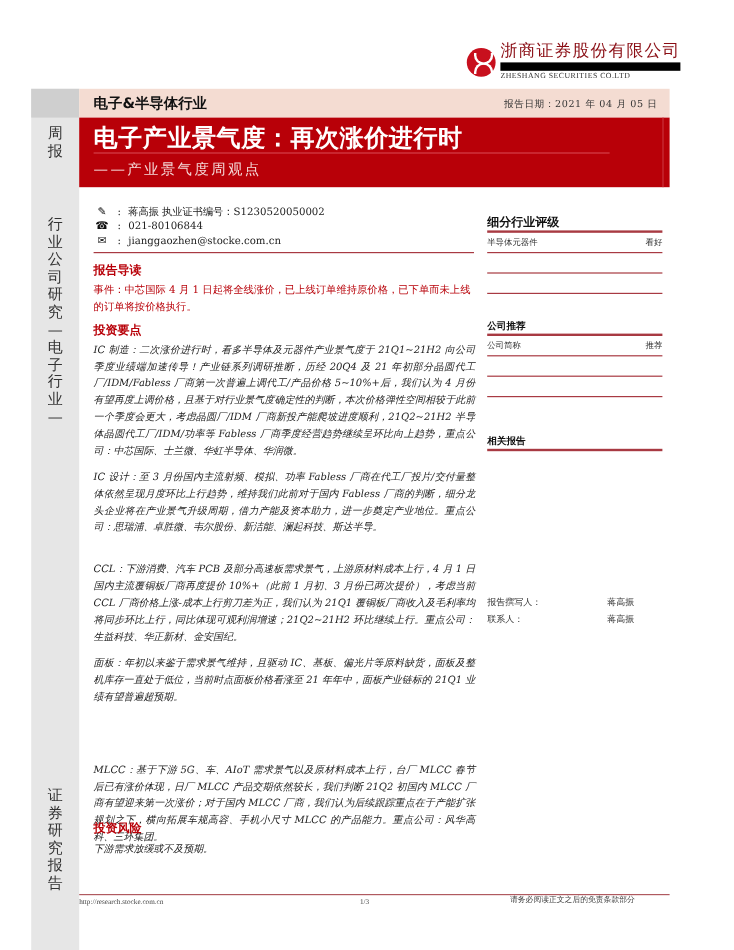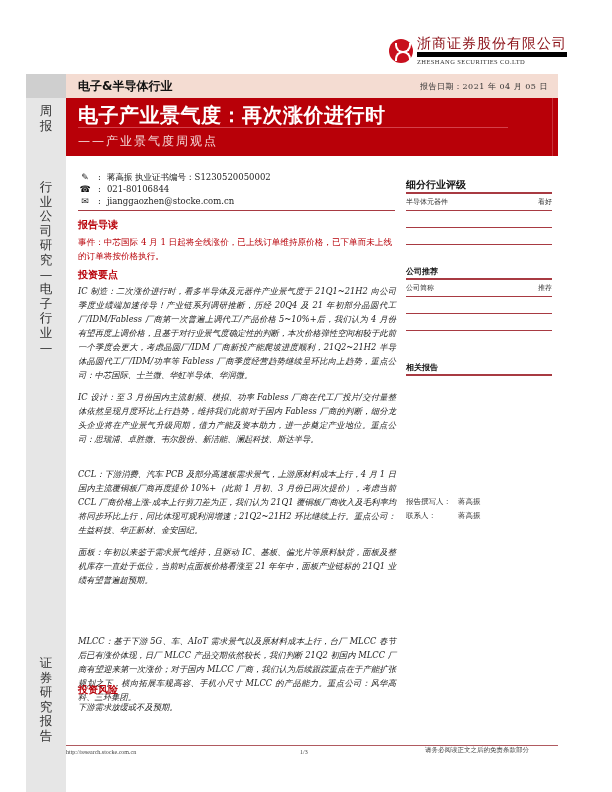--- a/index.html
+++ b/index.html
@@ -9,21 +9,21 @@
     .sidebar { position: absolute; left: 26px; top: 74px; width: 40px; height: 718px; background: #e6e6e6; }
     .sidebar-top { position: absolute; left: 26px; top: 74px; width: 40px; height: 24px; background: #cfcfcf; }
     .vtext { position: absolute; left: 26px; width: 40px; text-align: center; font-size: 12.5px; line-height: 14.6px; color: #333; font-family: "DejaVu Serif", serif; }
     .vtext span { display: block; }
 
     .logo { position: absolute; left: 389px; top: 35px; display: flex; align-items: center; }
     .logo-mark { width: 24px; height: 24px; border-radius: 50%; background: #c8101e; position: relative; margin-right: 4px; }
     .logo-mark::before { content: ""; position: absolute; left: 6px; top: 4px; width: 12px; height: 8px; border: 2px solid #fff; border-top: none; border-radius: 0 0 8px 8px; }
     .logo-mark::after { content: ""; position: absolute; left: 6px; top: 12px; width: 12px; height: 8px; border: 2px solid #fff; border-bottom: none; border-radius: 8px 8px 0 0; }
     .logo-text { display: flex; flex-direction: column; }
-    .logo-cn { font-family: "DejaVu Serif", serif; font-size: 14px; color: #8a0d14; letter-spacing: 1px; border-bottom: 5px solid #000000; line-height: 17px; }
+    .logo-cn { font-family: "DejaVu Serif", serif; font-size: 14px; color: #8a0d14; letter-spacing: 1px; border-bottom: 7px solid #000000; line-height: 17px; }
     .logo-en { font-family: "Liberation Serif", serif; font-size: 6.5px; color: #333; letter-spacing: 0.4px; line-height: 9px; }
 
     .band-light { position: absolute; left: 66px; top: 74px; width: 492px; height: 24px; background: #f4dcd2; }
     .industry-label { position: absolute; left: 78px; top: 78px; font-family: "DejaVu Sans", sans-serif; font-weight: bold; font-size: 12px; color: #111; text-align: right; }
     .report-date { position: absolute; left: 420px; top: 81px; font-size: 8px; color: #333; letter-spacing: 0.5px; }
 
     .band-red { position: absolute; left: 66px; top: 98px; width: 492px; height: 58px; background: #b80008; }
     .band-red-line { position: absolute; left: 78px; top: 127px; width: 430px; height: 1px; background: #d4404a; }
     .band-red-vline { position: absolute; left: 552px; top: 98px; width: 1px; height: 58px; background: #c8303a; }
     .title { position: absolute; left: 78px; top: 102px; font-family: "DejaVu Sans", sans-serif; font-weight: bold; font-size: 20px; color: #fff; letter-spacing: 0.5px; }
@@ -38,21 +38,21 @@
     .section-h { position: absolute; left: 78px; font-family: "DejaVu Sans", sans-serif; font-weight: bold; font-size: 10px; color: #b80008; }
     .lead { position: absolute; left: 78px; top: 235px; width: 318px; font-size: 8.6px; line-height: 14px; color: #b80008; }
     .para { position: absolute; left: 78px; width: 318px; font-size: 8.3px; line-height: 14px; color: #222; text-align: justify; font-style: italic; }
 
     .right-col { position: absolute; left: 406px; width: 146px; }
     .rc-head { font-family: "DejaVu Sans", sans-serif; font-weight: bold; color: #111; }
     .rc-line { height: 1px; background: #a83a42; width: 146px; }
     .rc-line-thick { height: 2px; background: #a83a42; width: 146px; }
     .rc-row { display: flex; justify-content: space-between; font-size: 7px; color: #333; height: 16px; align-items: center; }
 
-    .author { position: absolute; left: 406px; font-family: "DejaVu Sans", sans-serif; font-size: 7.5px; color: #333; display: flex; }
+    .author { position: absolute; left: 406px; font-family: "DejaVu Sans", sans-serif; font-size: 7.5px; color: #333; display: flex; gap: 48px; }
     .author .k { width: 52px; }
 
     .footer-line { position: absolute; left: 66px; top: 745px; width: 492px; height: 1px; background: #b05a60; }
     .footer-url { position: absolute; left: 66px; top: 749px; font-family: "Liberation Serif", serif; font-size: 6px; color: #444; }
     .footer-page { position: absolute; left: 300px; top: 749px; font-family: "Liberation Serif", serif; font-size: 6px; color: #444; }
     .footer-note { position: absolute; left: 425px; top: 746px; font-size: 6.5px; color: #444; }
   </style>
 </head>
 <body>
 

